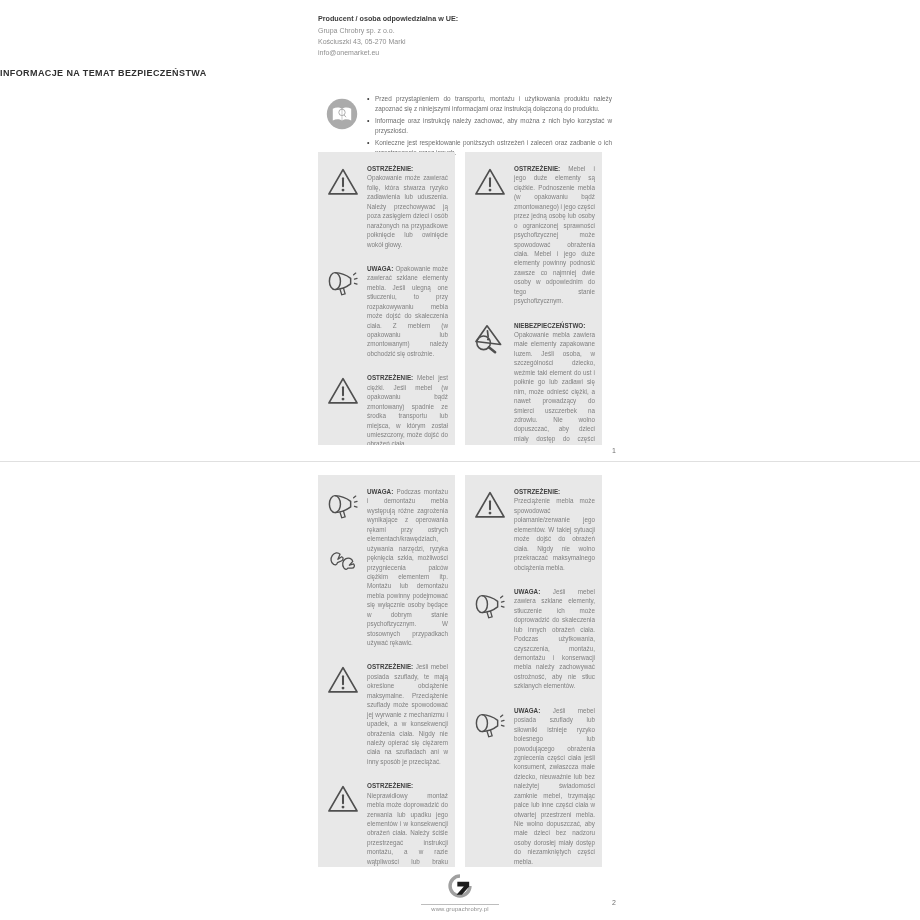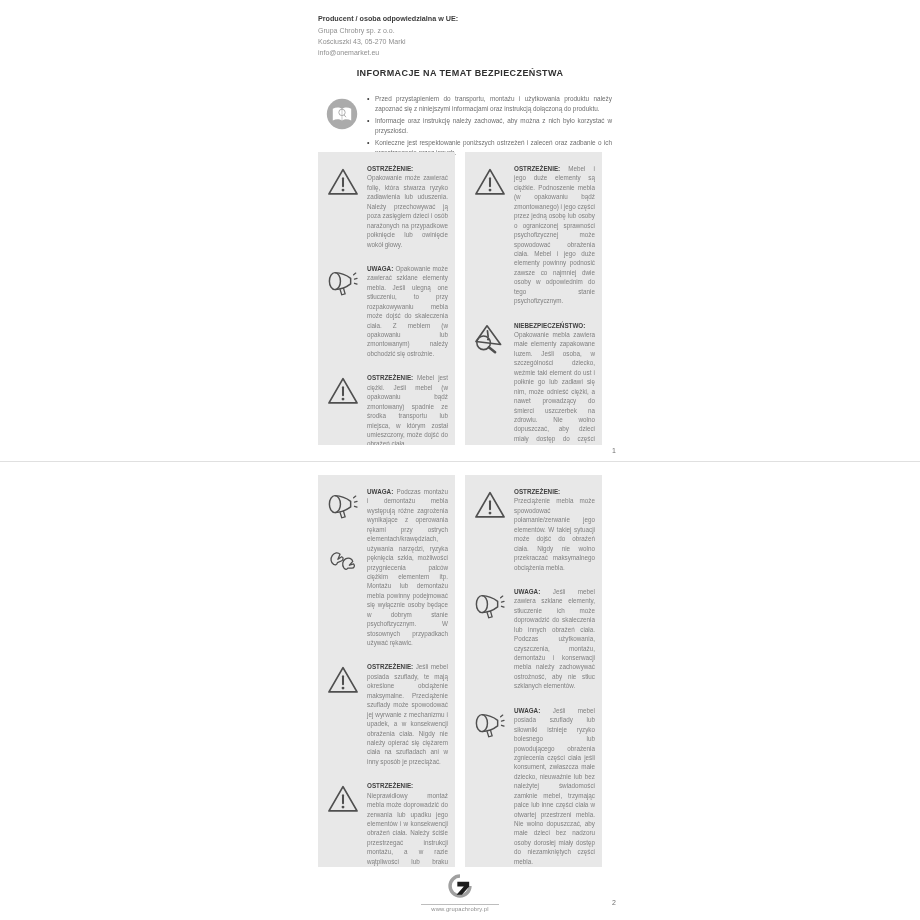--- a/index.html
+++ b/index.html
@@ -6,21 +6,21 @@
   html,body { width:920px; height:920px; background:#ffffff; overflow:hidden;
     font-family:"Liberation Sans", sans-serif; color:#4a4a4a; }
   .canvas { position:relative; width:920px; height:882px; background:#fff; }
 
   
   .producer { position:absolute; left:318px; top:14px; width:230px; }
   .producer-title { font-size:7.2px; font-weight:bold; color:#3c3c3c; margin-bottom:2px; }
   .producer-line { font-size:7px; color:#8f8f8f; line-height:1.6; }
 
   
-  .doc-title { position:absolute; left:0; top:68px; width:920px; text-align:center;
+  .doc-title { position:absolute; left:0; top:68px; width:920px; 
     font-size:9px; font-weight:bold; letter-spacing:.4px; color:#2f2f2f; }
 
   
   .intro { position:absolute; left:326px; top:94px; width:286px; display:flex; gap:8px; }
   .intro-icon { width:32px; height:32px; flex-shrink:0; margin-top:4px; }
   .intro-icon svg { width:32px; height:32px; display:block; }
   .intro-bullets { list-style:none; flex:1; }
   .intro-bullets li { position:relative; font-size:6.4px; color:#6f6f6f; line-height:1.5;
     padding-left:9px; margin-bottom:3px; text-align:justify; }
   .intro-bullets li::before { content:"•"; position:absolute; left:1px; top:0; color:#3c3c3c; font-size:7px; }

